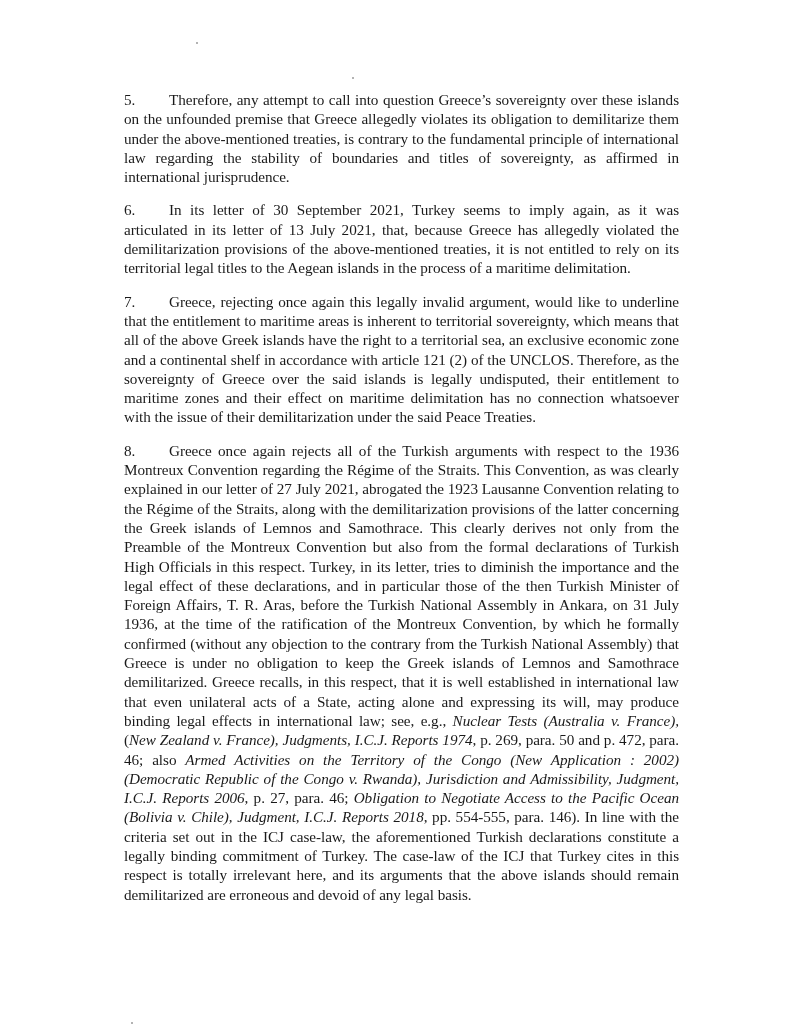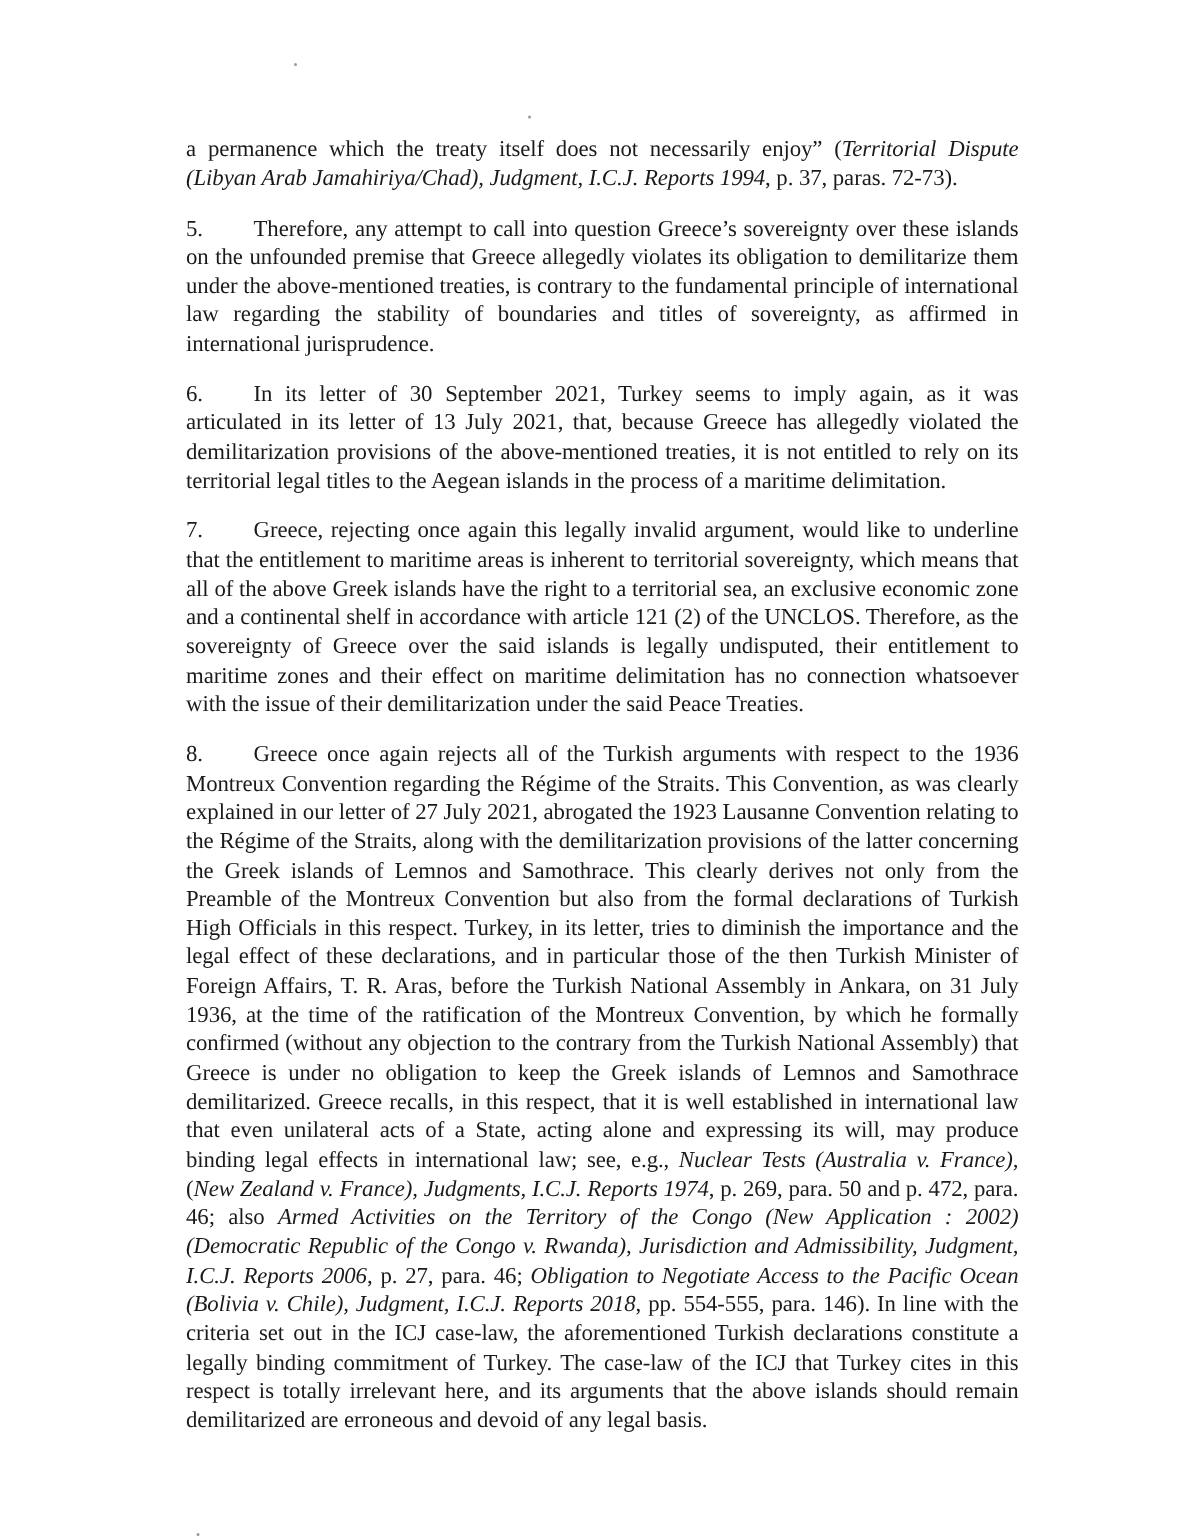--- a/index.html
+++ b/index.html
@@ -39,23 +39,20 @@
     height: 2px;
     background: #9a9a9a;
     border-radius: 1px;
   }
 </style>
 </head>
 <body>
 
 <div class="page">
 
-  <p class="para">
-    <span>a permanence which the treaty itself does not necessarily enjoy” (</span><i>Territorial Dispute (Libyan Arab Jamahiriya/Chad), Judgment, I.C.J. Reports 1994</i><span>, p. 37, paras. 72-73).</span>
-  </p>
 
   <p class="para">
     <span class="num">5.</span><span>Therefore, any attempt to call into question Greece’s sovereignty over these islands on the unfounded premise that Greece allegedly violates its obligation to demilitarize them under the above-mentioned treaties, is contrary to the fundamental principle of international law regarding the stability of boundaries and titles of sovereignty, as affirmed in international jurisprudence.</span>
   </p>
 
   <p class="para">
     <span class="num">6.</span><span>In its letter of 30 September 2021, Turkey seems to imply again, as it was articulated in its letter of 13 July 2021, that, because Greece has allegedly violated the demilitarization provisions of the above-mentioned treaties, it is not entitled to rely on its territorial legal titles to the Aegean islands in the process of a maritime delimitation.</span>
   </p>
 
   <p class="para">

